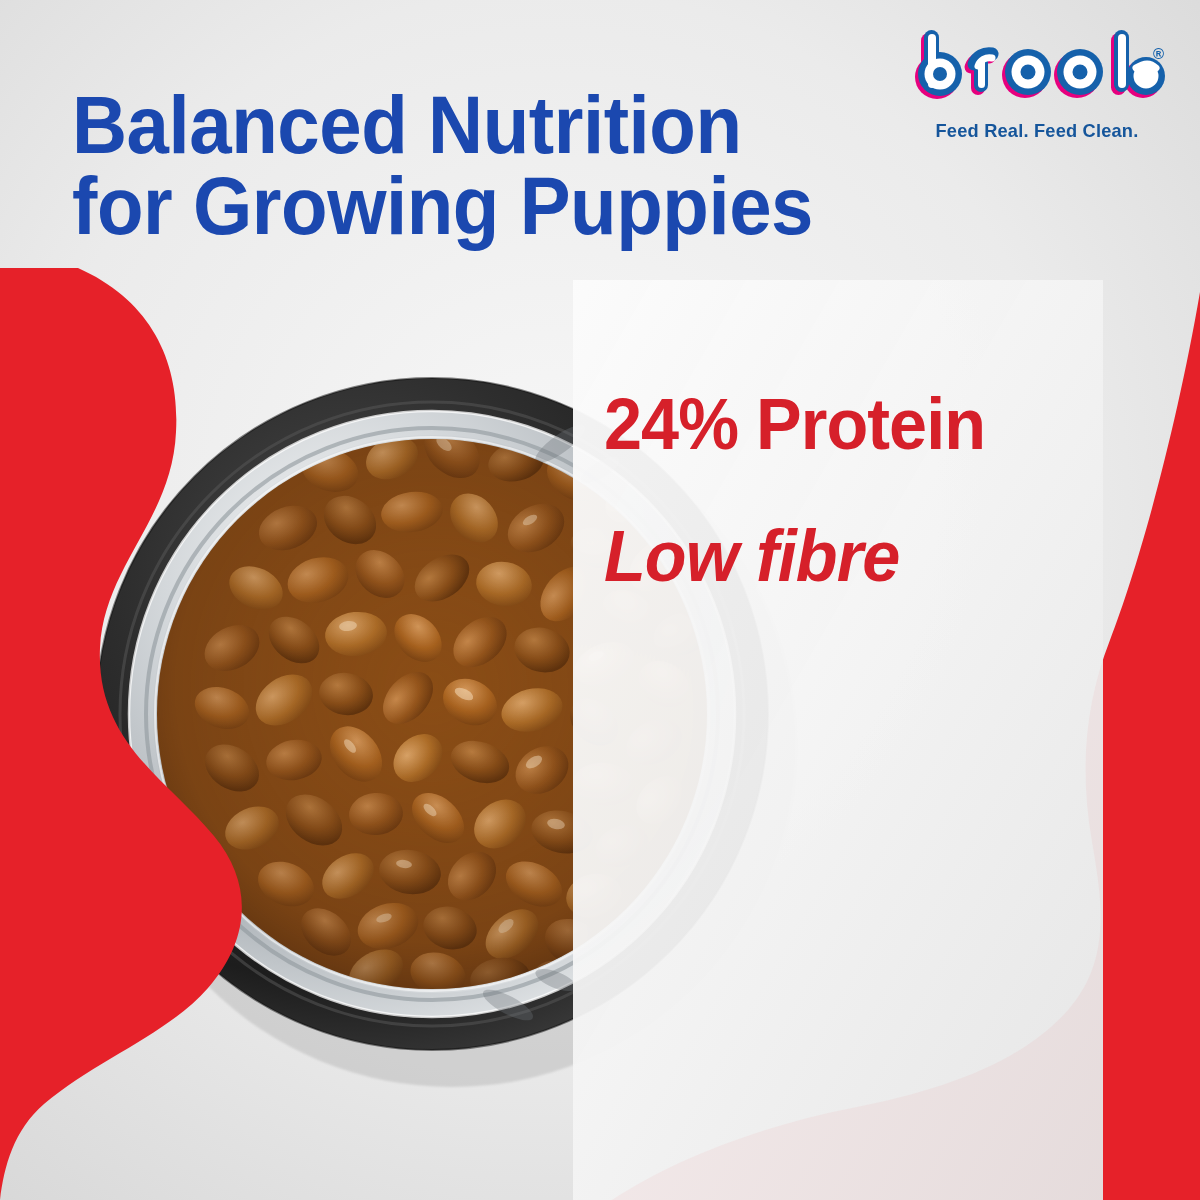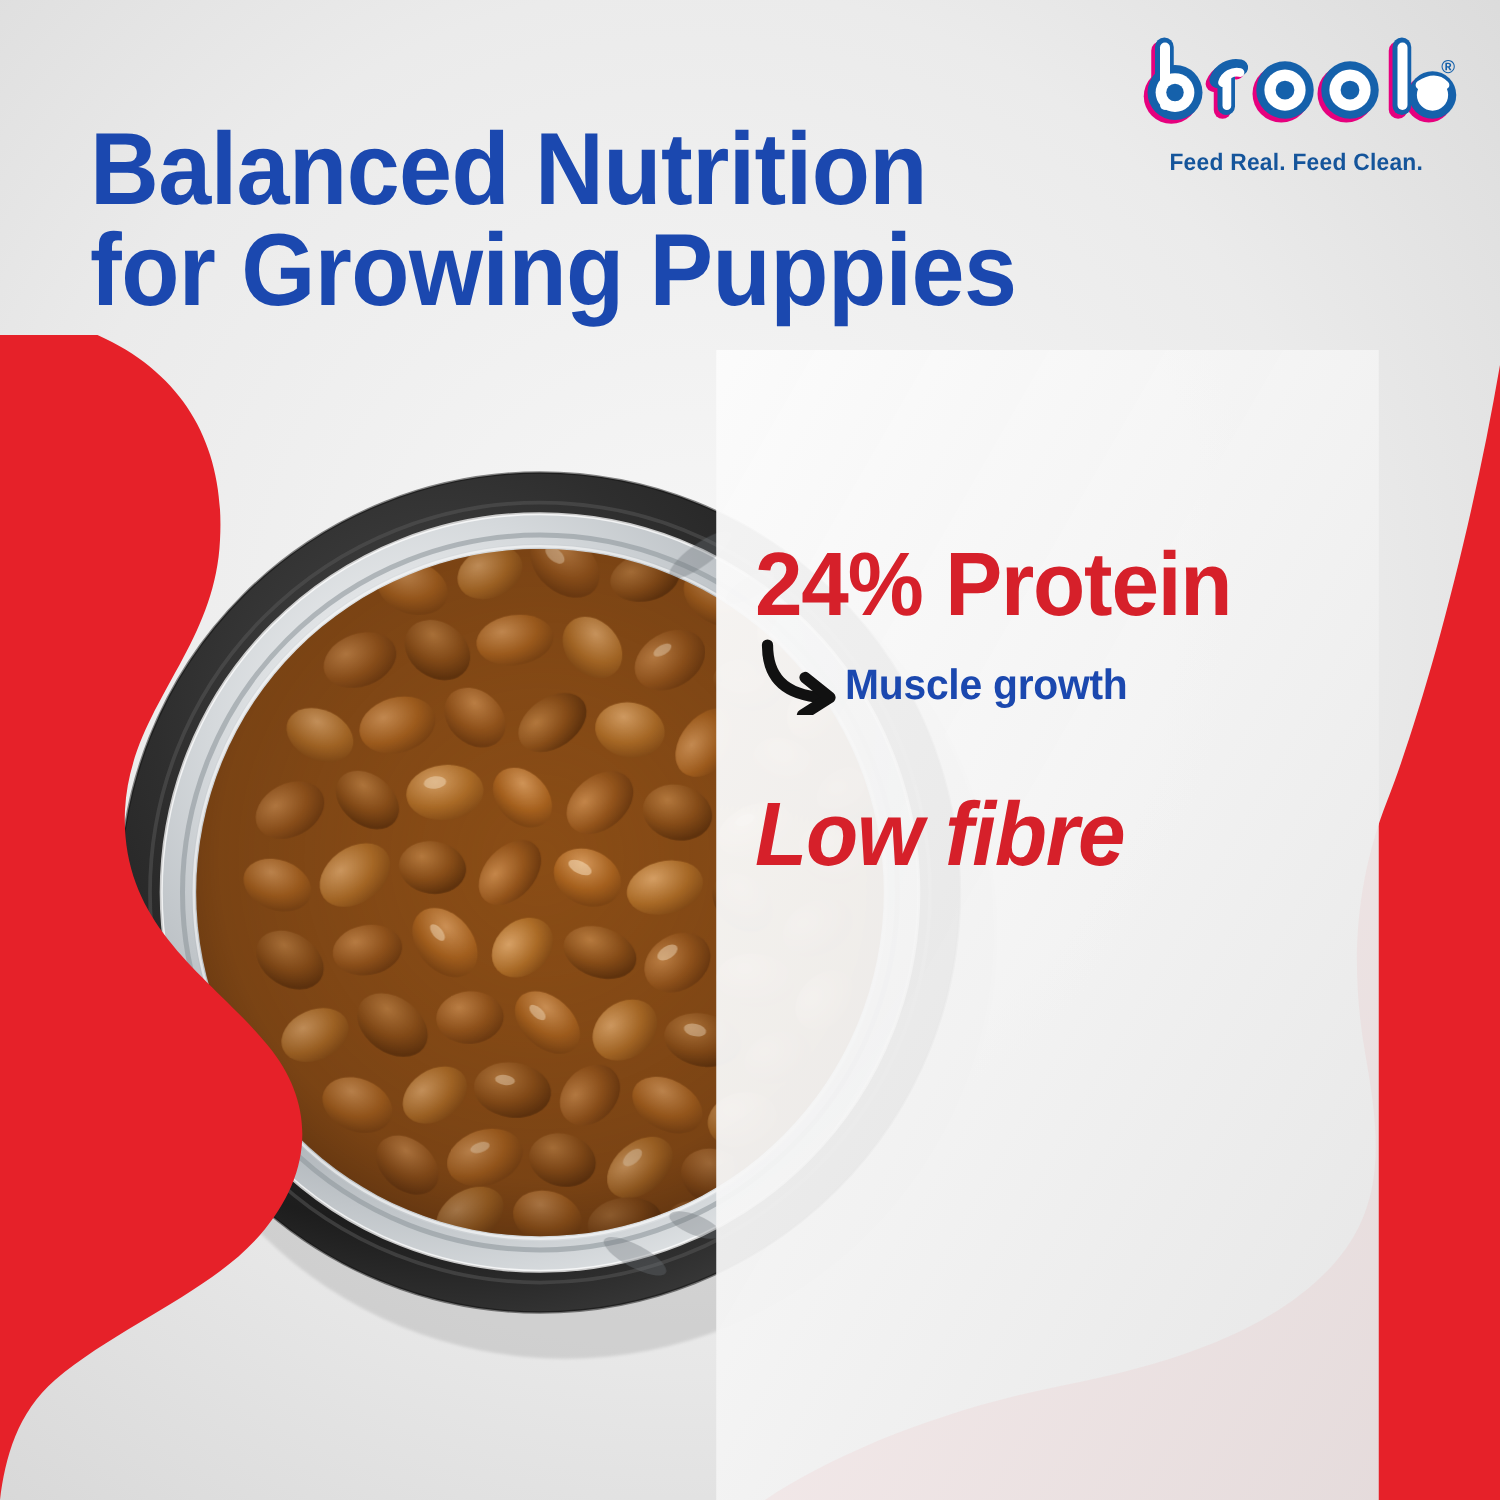--- a/index.html
+++ b/index.html
@@ -19,21 +19,21 @@
 
   
   .layer { position: absolute; inset: 0; }
 
   #photo-svg, #blob-svg, #panel-svg { position: absolute; top: 0; left: 0; }
 
   
   #headline {
     position: absolute;
     left: 72px;
-    top: 95px;
+    top: 84px;
     width: 830px;
     z-index: 30;
   }
   .headline-line {
     display: block;
     color: #1b48af;
     font-family: "Liberation Sans Narrow", "Liberation Sans", sans-serif;
     font-weight: bold;
     font-size: 82px;
     line-height: 0.99;
@@ -69,21 +69,21 @@
     font-size: 19px;
     letter-spacing: 0.2px;
     margin-top: 2px;
     transform: scaleX(0.96);
   }
 
   
   #facts {
     position: absolute;
     left: 604px;
-    top: 432px;
+    top: 388px;
     width: 520px;
     z-index: 35;
   }
   .fact { position: relative; margin-bottom: 60px; }
   .fact:last-child { margin-bottom: 0; font-style: italic; }
   .fact-value {
     color: #d6202a;
     font-family: "Liberation Sans Narrow", "Liberation Sans", sans-serif;
     font-weight: bold;
     font-size: 72px;
@@ -369,27 +369,20 @@
       </svg>
       <span id="logo-reg">®</span>
     </div>
     <div id="logo-tagline">Feed Real. Feed Clean.</div>
   </div>
 
   <div id="facts">
 
     <div class="fact">
       <div class="fact-value">24% Protein</div>
-      <div class="fact-row">
-        <svg class="fact-arrow" viewBox="0 0 74 62">
-          <path d="M8,6 C8,30 20,46 52,48" stroke="#111111" stroke-width="9" fill="none" stroke-linecap="round"></path>
-          <path d="M38,32 L58,48 L36,62" stroke="#111111" stroke-width="9" fill="none" stroke-linecap="round" stroke-linejoin="round"></path>
-        </svg>
-        <div class="fact-benefit">Muscle growth</div>
-      </div>
     </div>
 
 
     <div class="fact">
       <div class="fact-value">Low fibre</div>
     </div>
 
   </div>
 
 </div>

